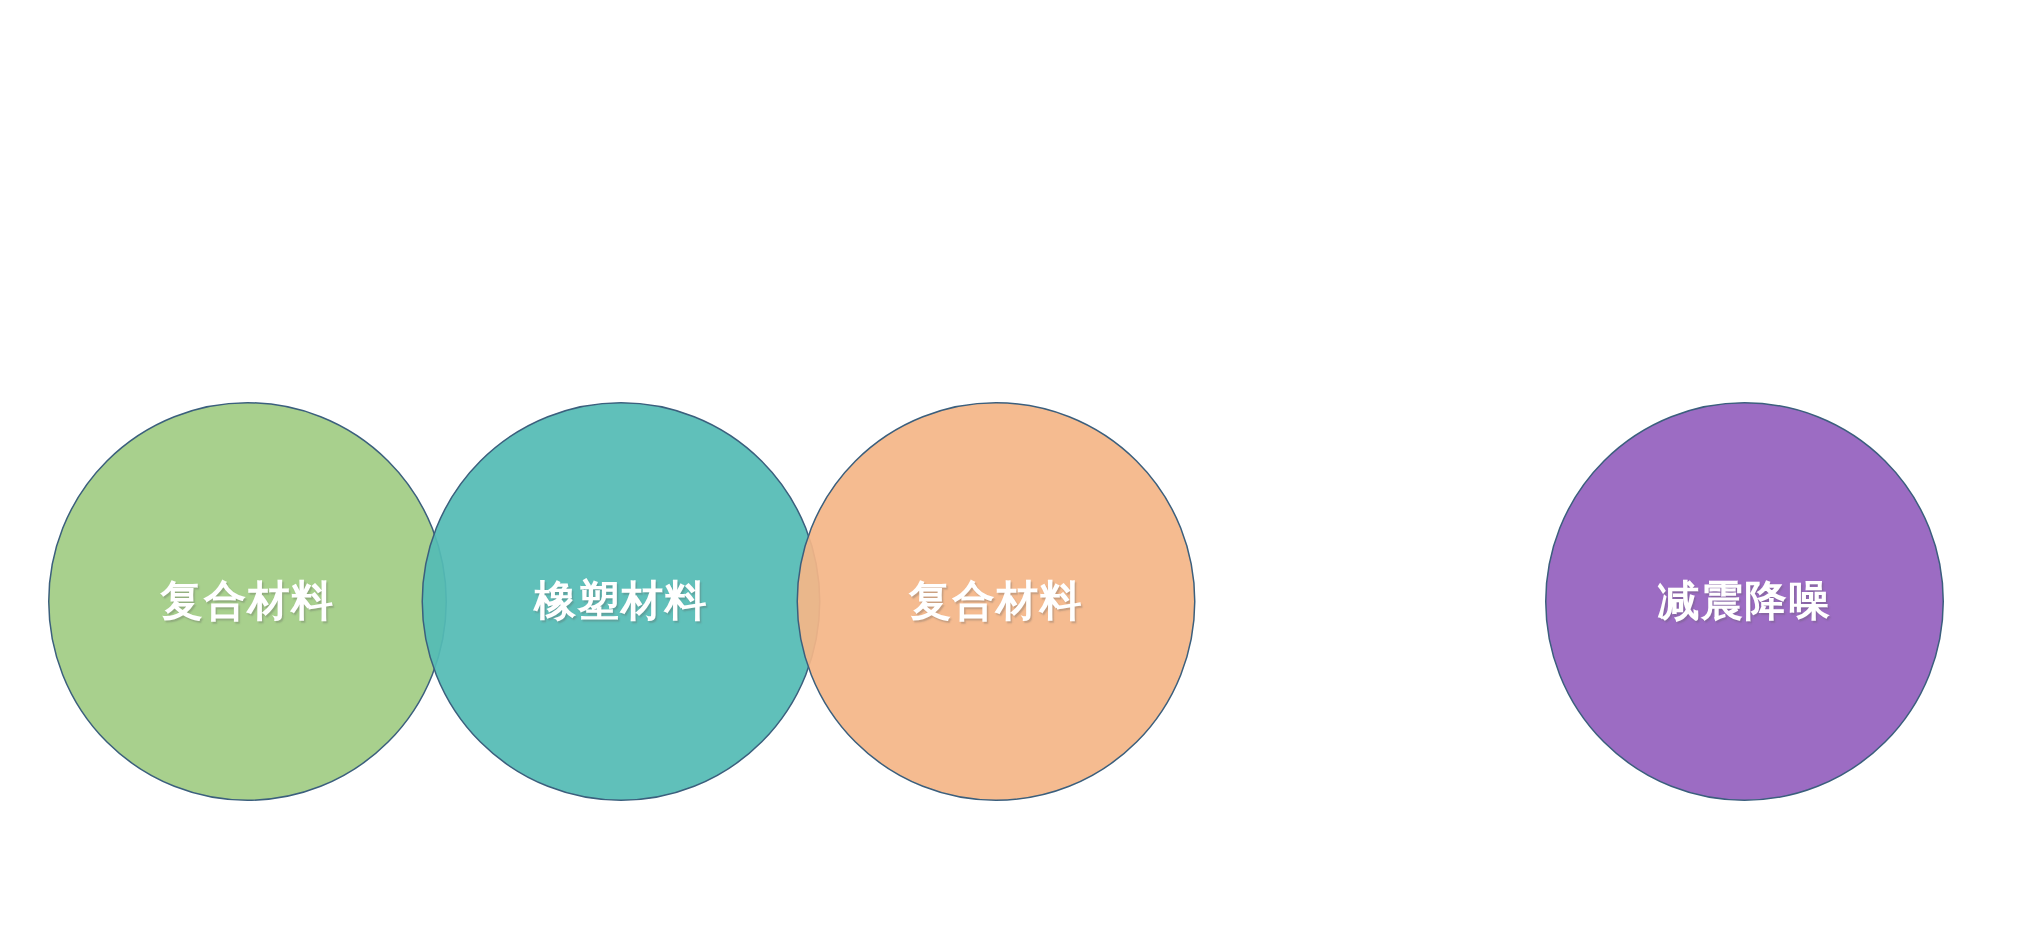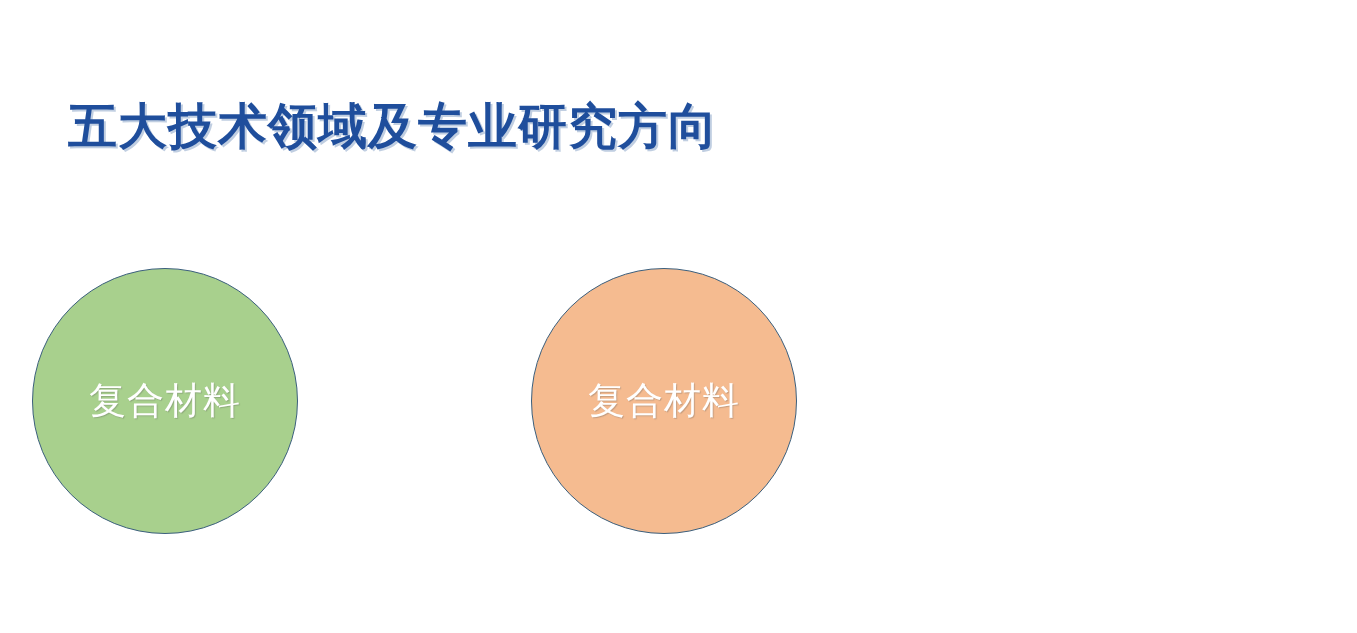--- a/index.html
+++ b/index.html
@@ -62,43 +62,48 @@
   
   .venn-circle.c1 { left: 32px;   background: #a8d08d; }
   .venn-circle.c2 { left: 281px;  background: rgba(84, 187, 181, 0.93); }
   .venn-circle.c3 { left: 531px;  background: rgba(244, 182, 136, 0.93); }
   .venn-circle.c4 { left: 780px;  background: rgba(107, 162, 220, 0.93); }
   .venn-circle.c5 { left: 1030px; background: rgba(148, 97, 190, 0.93); }
 
   .venn-label {
     position: relative;
     z-index: 3;
-    font-size: 37px;
-    font-weight: normal;
+    font-size: 28px;
+    font-weight: bold;
     color: #ffffff;
     letter-spacing: 1px;
     white-space: nowrap;
     text-shadow: 1px 1px 1px rgba(90, 90, 90, 0.30);
     text-align: left;
   }
 </style>
 </head>
 <body>
 
 <div id="slide">
 
-  <h1 id="slide-title">五大技术领域及专业研究方向</h1>
 
   <div id="venn-diagram">
 
     <div class="venn-circle c1">
       <span class="venn-label">复合材料</span>
     </div>
 
+    <div class="venn-circle c2">
+      <span class="venn-label">橡塑材料</span>
+    </div>
 
     <div class="venn-circle c3">
       <span class="venn-label">复合材料</span>
     </div>
 
 
+    <div class="venn-circle c5">
+      <span class="venn-label">减震降噪</span>
+    </div>
 
   </div>
 </div>
 
 </body></html>

